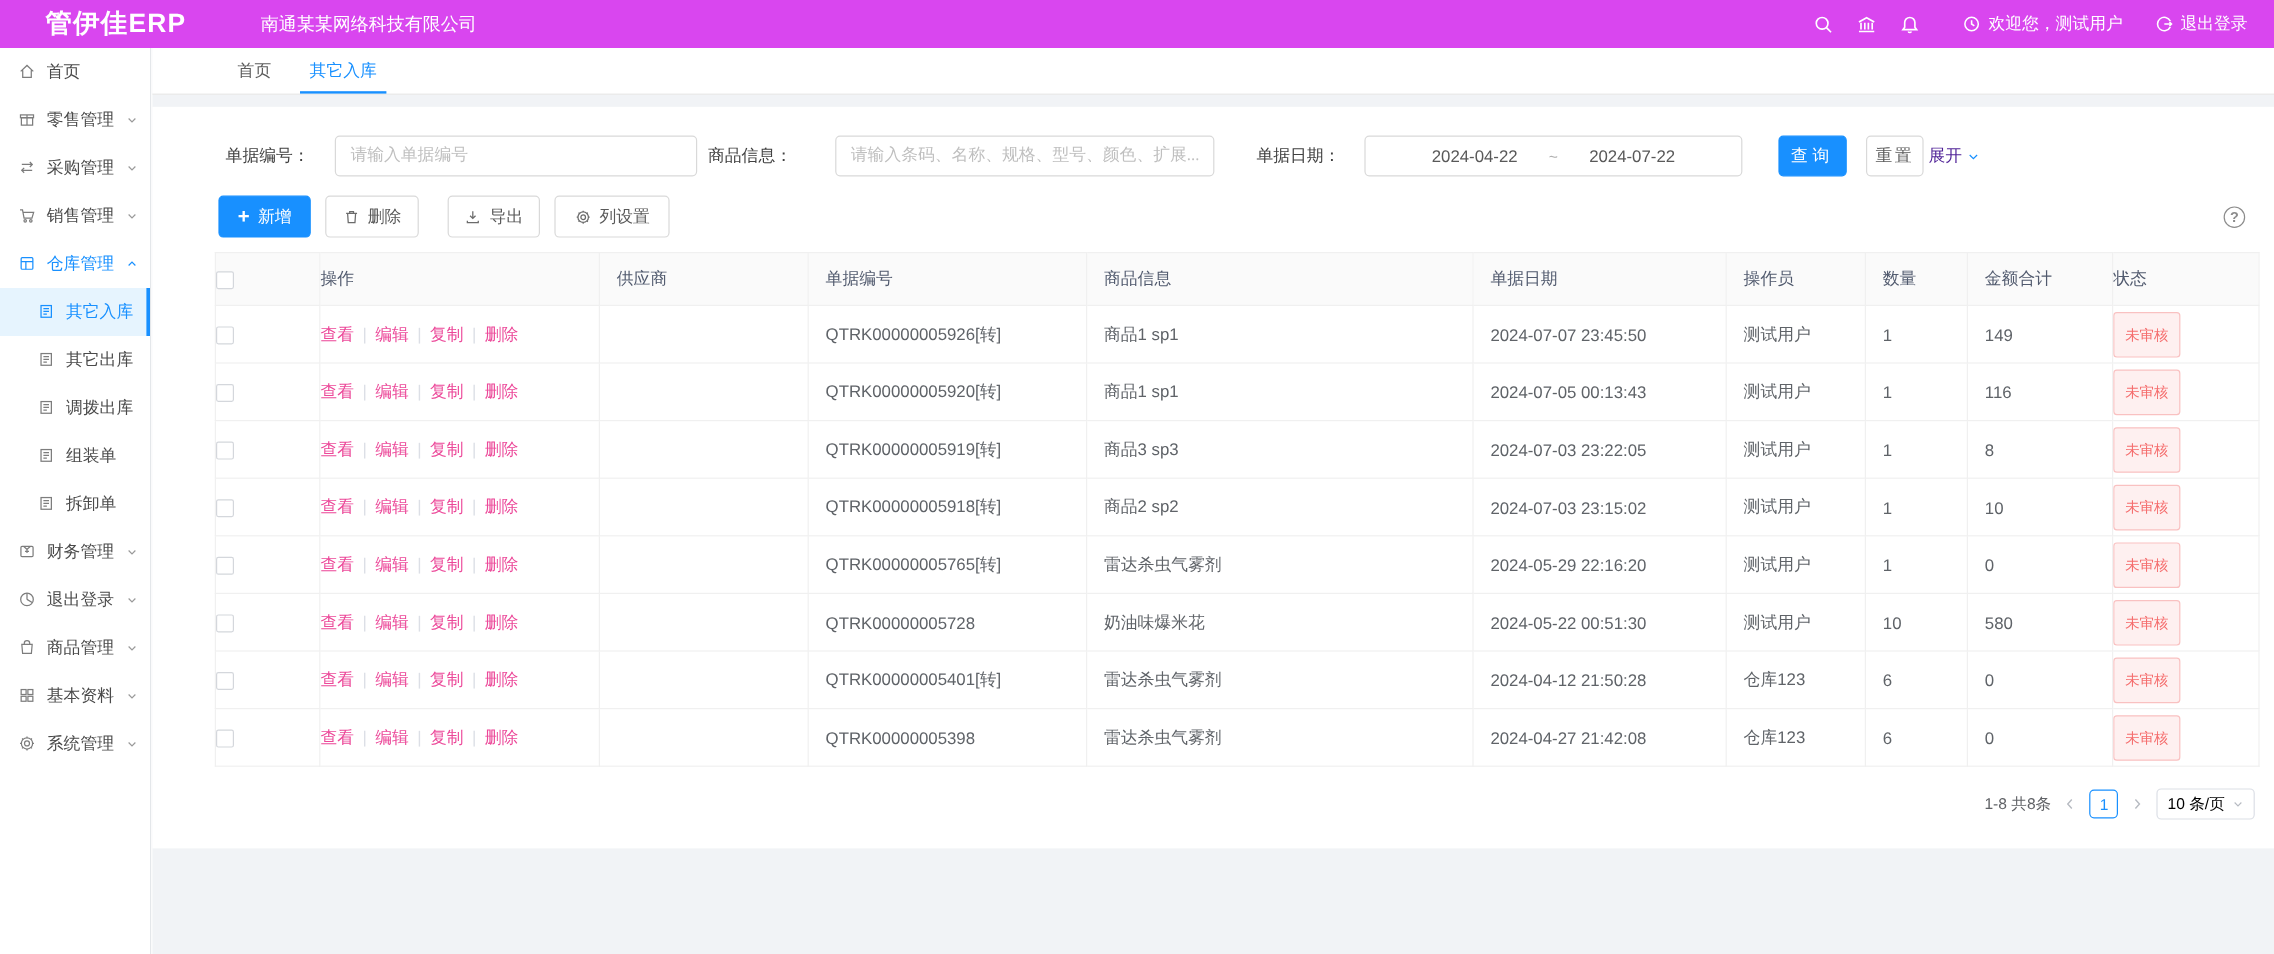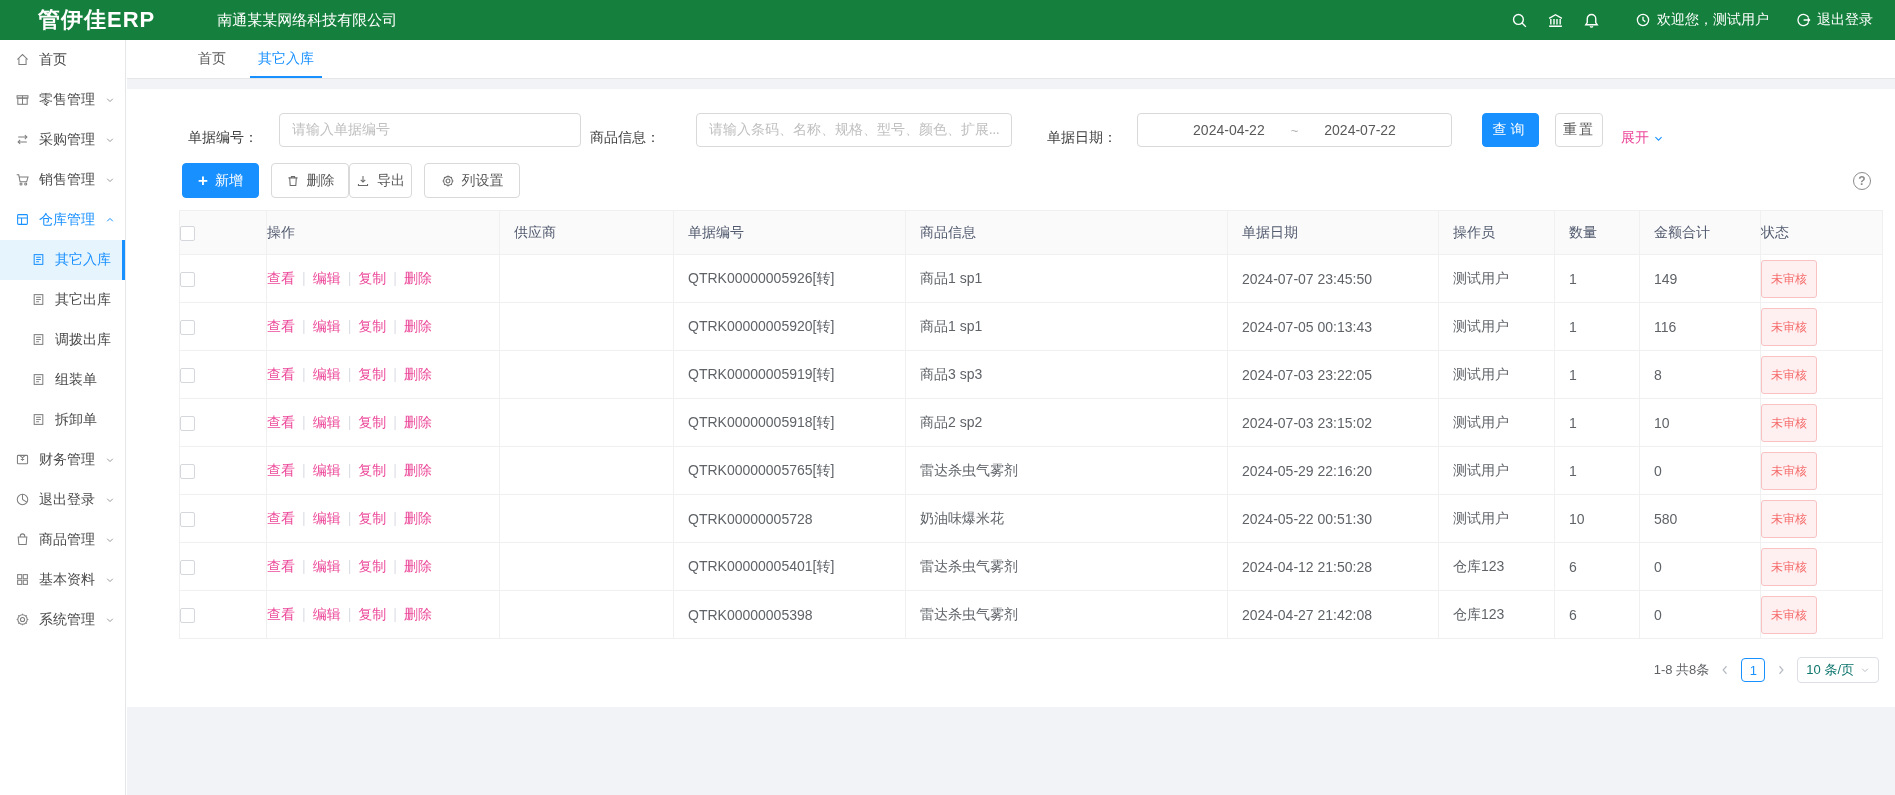--- a/index.html
+++ b/index.html
@@ -1,21 +1,21 @@
 <!DOCTYPE html>
 <html><head>
 <meta charset="utf-8">
 <style>
   * { box-sizing: border-box; margin: 0; padding: 0; }
   html,body { width:1895px; height:795px; overflow:hidden; background:#fff;
     font-family:"Liberation Sans","DejaVu Sans",sans-serif; font-size:14px; color:#595959; }
 
   
   .topbar { position:absolute; left:0; top:0; width:1895px; height:40px;
-    background:#15803d; color:#fff; display:flex; align-items:center; }
+    background:#d946ef; color:#fff; display:flex; align-items:center; }
   .logo { font-size:22px; font-weight:bold; margin-left:38px; letter-spacing:1px; }
   .company { font-size:15px; margin-left:62px; }
   .topbar-right { margin-left:auto; display:flex; align-items:center; gap:0; margin-right:22px; }
   .tb-ic { display:inline-flex; align-items:center; justify-content:center; width:36px; height:40px; cursor:pointer; }
   .tb-ic svg { stroke:#fff; fill:none; stroke-width:1.3; }
   .tb-user, .tb-logout { display:inline-flex; align-items:center; gap:6px; font-size:14px; margin-left:26px; cursor:pointer; }
 
   
   .sidebar { position:absolute; left:0; top:40px; width:126px; height:755px;
     background:#fff; border-right:1px solid #e4e7ea; }
@@ -33,45 +33,45 @@
   .main { position:absolute; left:127px; top:40px; width:1768px; height:755px; background:#f1f3f6; }
   .tabbar { height:39px; background:#fff; border-bottom:1px solid #e6e6e6;
     display:flex; align-items:stretch; padding-left:55px; }
   .tab { display:flex; align-items:center; padding:0 16px; color:#5c5c5c; cursor:pointer; position:relative; }
   .tab.active { color:#1890ff; }
   .tab.active::after { content:""; position:absolute; left:8px; right:8px; bottom:0; height:2px; background:#1890ff; }
 
   .panel { margin-top:10px; background:#fff; padding-bottom:24px; }
 
   
-  .filter-row { display:flex; align-items:flex-end; padding:24px 0 0 61px; }
+  .filter-row { display:flex; align-items:center; padding:24px 0 0 61px; }
   .f-label { color:#404040; white-space:nowrap; }
   .lb1 { width:91px; } .lb2 { width:106px; margin-left:9px; } .lb3 { width:90px; margin-left:35px; }
   .f-input { height:34px; border:1px solid #d9d9d9; border-radius:4px; padding:0 12px;
     font-size:14px; color:#595959; outline:none; font-family:Liberation Serif, serif; }
   .f-input::placeholder { color:#bfbfbf; }
   .in1 { width:302px; } .in2 { width:316px; }
   .date-range { width:315px; height:34px; border:1px solid #d9d9d9; border-radius:4px;
     display:flex; align-items:center; justify-content:center; gap:26px; color:#595959; cursor:pointer; }
   .date-range .tilde { color:#b0b0b0; font-size:13px; }
   .btn { height:34px; border-radius:4px; font-size:14px; cursor:pointer;
     display:inline-flex; align-items:center; justify-content:center; font-family:inherit; }
   .btn-primary { background:#1890ff; color:#fff; border:1px solid #1890ff; }
   .btn-plain { background:#fff; color:#595959; border:1px solid #d9d9d9; }
   .btn-search { width:57px; margin-left:30px; letter-spacing:4px; }
   .btn-reset { width:48px; margin-left:16px; letter-spacing:2px; }
-  .expand-link { color:#ec4899; margin-left:18px; display:inline-flex; align-items:center; gap:4px; cursor:pointer; }
+  .expand-link { color:#4c1d95; margin-left:4px; display:inline-flex; align-items:center; gap:4px; cursor:pointer; }
   .expand-link svg { stroke:#1890ff; fill:none; stroke-width:1.5; }
 
   
   .toolbar-row { display:flex; align-items:center; padding:16px 0 0 55px; }
   .t-btn { height:35px; gap:7px; }
   .t-add { width:77px; }
   .t-del { width:78px; margin-left:12px; }
-  .t-exp { width:63px; margin-left:0; }
+  .t-exp { width:77px; margin-left:24px; }
   .t-col { width:96px; margin-left:12px; }
   .t-btn svg { stroke:#6b6b6b; fill:none; stroke-width:1.2; }
   .t-add .plus { font-size:17px; font-weight:bold; line-height:1; }
   .help-wrap { margin-left:auto; margin-right:24px; }
   .help-ic { width:18px; height:18px; border:1.5px solid #8c8c8c; border-radius:50%;
     color:#8c8c8c; font-size:12px; font-weight:bold; display:flex; align-items:center; justify-content:center; cursor:pointer; }
 
   
   .grid { margin:12px 14px 0 52px; border-collapse:collapse; table-layout:fixed; width:1703px; }
   .grid th, .grid td { border:1px solid #f0f0f0; font-weight:normal; font-size:14px;
@@ -87,21 +87,21 @@
     background:#fef0f0; border:1px solid #f9c1c1; border-radius:3px; line-height:1; }
 
   
   .pager { display:flex; align-items:center; justify-content:flex-end; gap:10px;
     margin:18px 16px 0 0; color:#606266; font-size:13px; }
   .pg-arrow { color:#b7bbc2; display:inline-flex; cursor:pointer; }
   .pg-arrow svg { stroke:#b7bbc2; fill:none; stroke-width:1.6; }
   .pg-page { width:24px; height:24px; border:1px solid #1890ff; border-radius:4px; color:#1890ff;
     display:flex; align-items:center; justify-content:center; font-size:13px; cursor:pointer; background:#fff; }
   .pg-size { height:26px; border:1px solid #dcdfe6; border-radius:4px; padding:0 8px;
-    display:flex; align-items:center; gap:6px; color:#0f766e; cursor:pointer; background:#fff; }
+    display:flex; align-items:center; gap:6px; color:#000000; cursor:pointer; background:#fff; }
   .pg-size svg { stroke:#b7bbc2; fill:none; stroke-width:1.5; }
 </style>
 </head>
 <body>
 
 <div class="topbar">
   <div class="logo">管伊佳ERP</div>
   <div class="company">南通某某网络科技有限公司</div>
   <div class="topbar-right">
     <span class="tb-ic">

